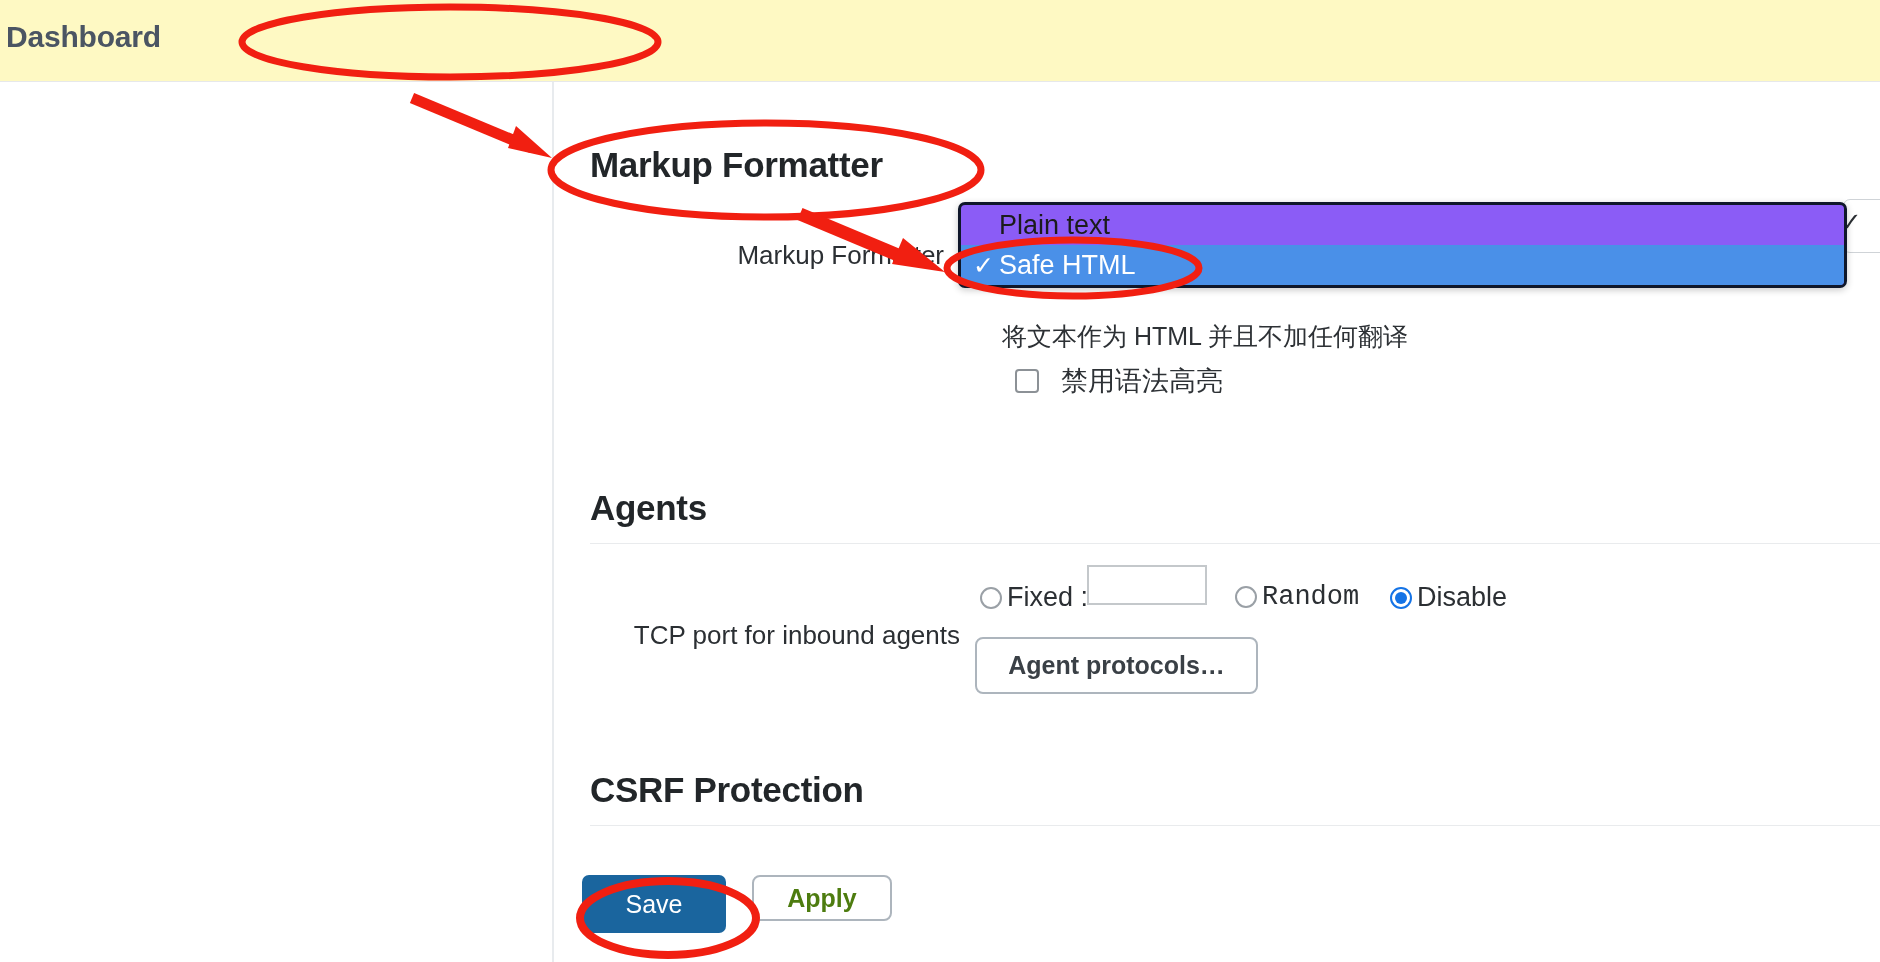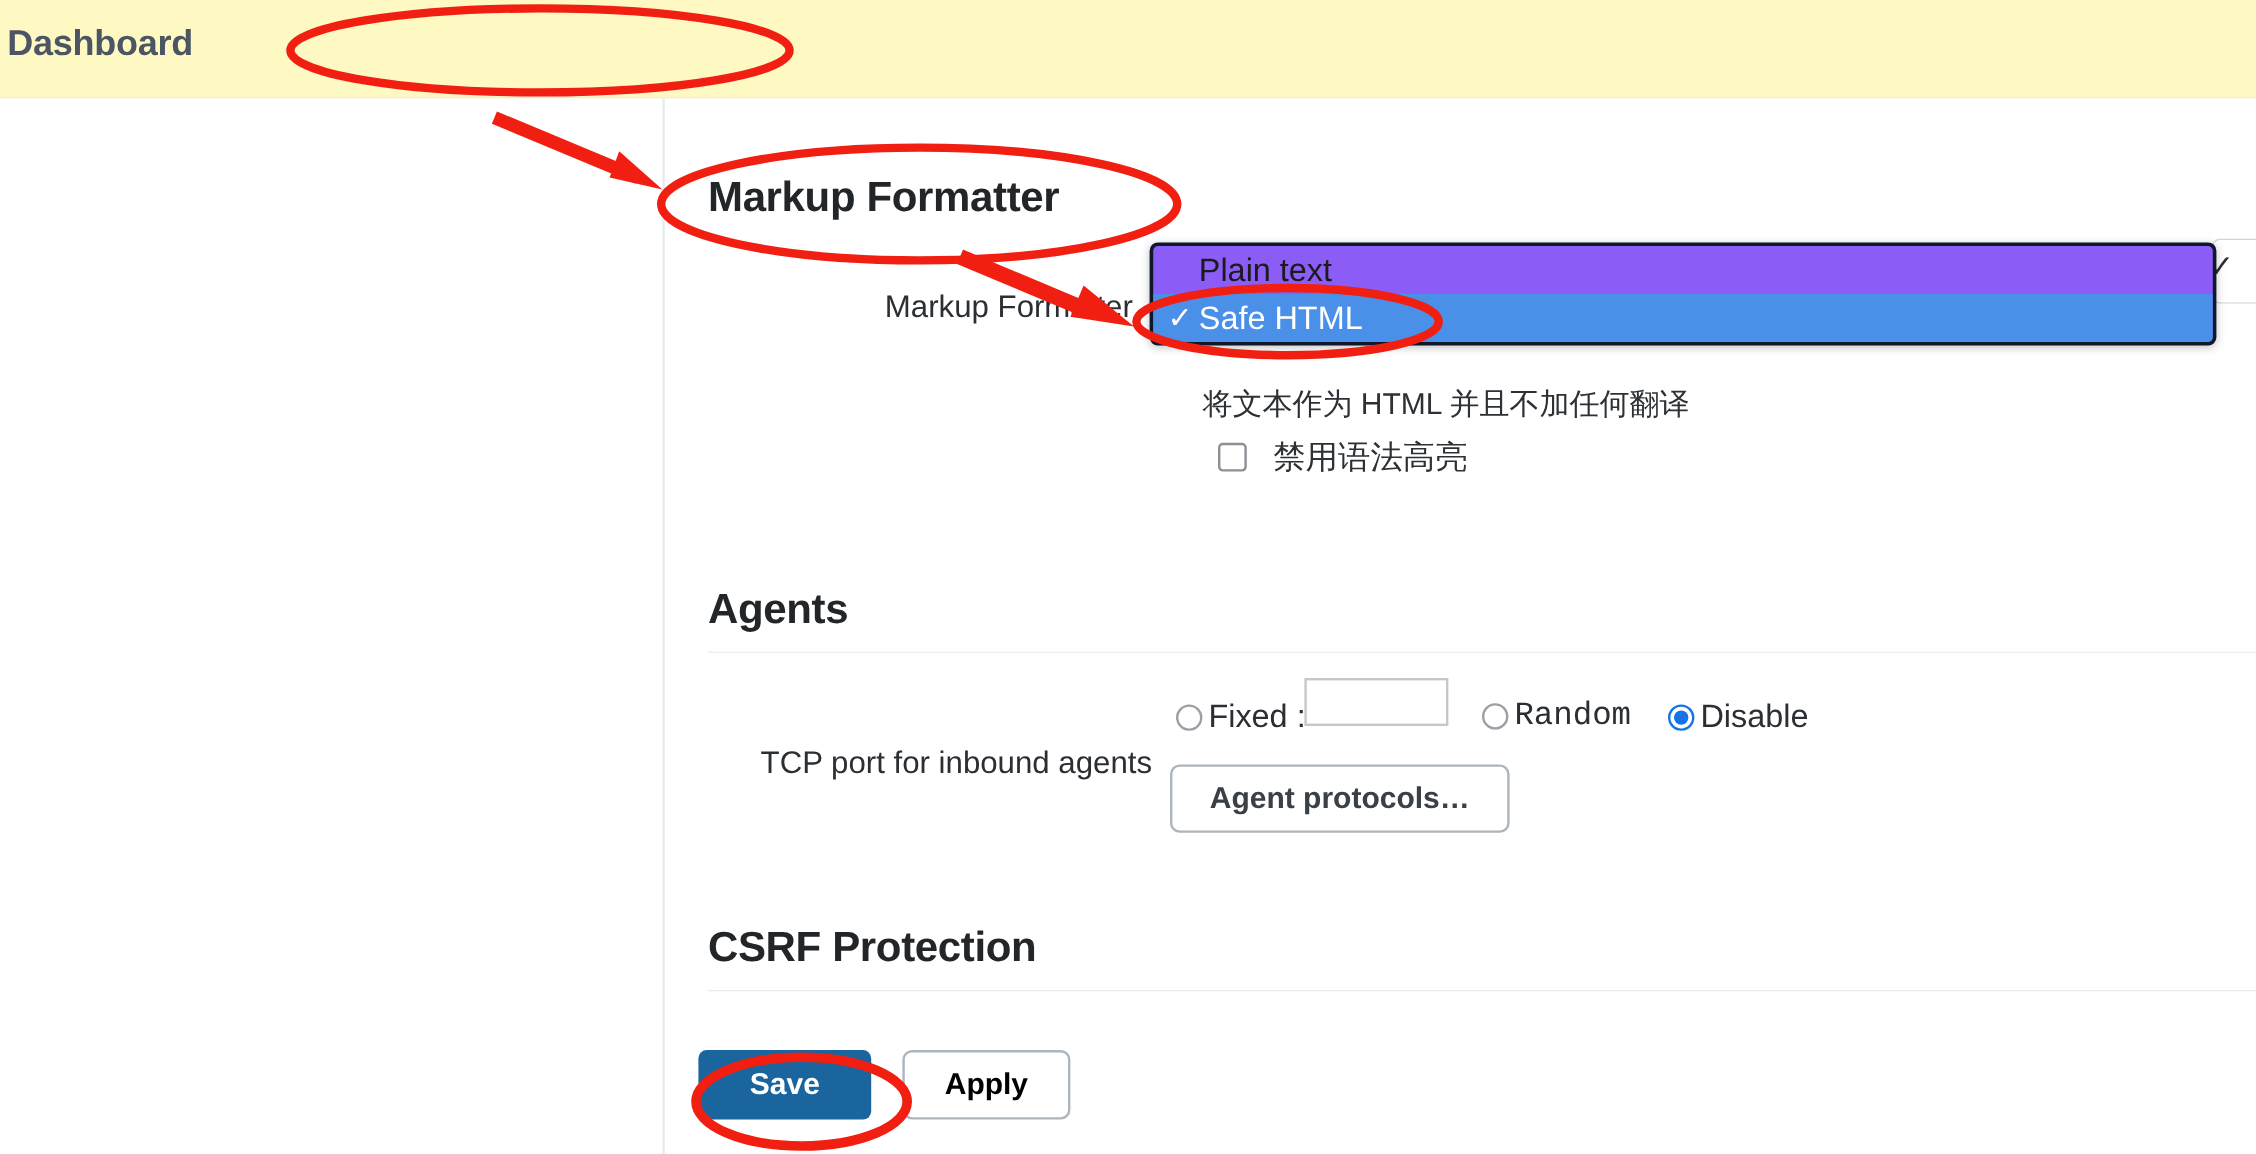--- a/index.html
+++ b/index.html
@@ -247,32 +247,32 @@
     position: absolute;
     left: 582px; top: 875px;
     width: 144px;
     height: 58px;
     border: none;
     border-radius: 7px;
     background: #1a659e;
     color: #ffffff;
     font-family: "Liberation Sans", sans-serif;
     font-size: 25px;
-    font-weight: bold;
+    font-weight: normal;
     cursor: pointer;
   }
   #apply-button {
     position: absolute;
     left: 752px; top: 875px;
     width: 140px;
-    height: 58px;
+    height: 46px;
     border: 2px solid #adb5bd;
     border-radius: 8px;
     background: #ffffff;
-    color: #000000;
+    color: #4d7c0f;
     font-family: "Liberation Sans", sans-serif;
     font-size: 25px;
     font-weight: bold;
     cursor: pointer;
   }
 
   
   #annotation-layer {
     position: absolute;
     left: 0; top: 0;

